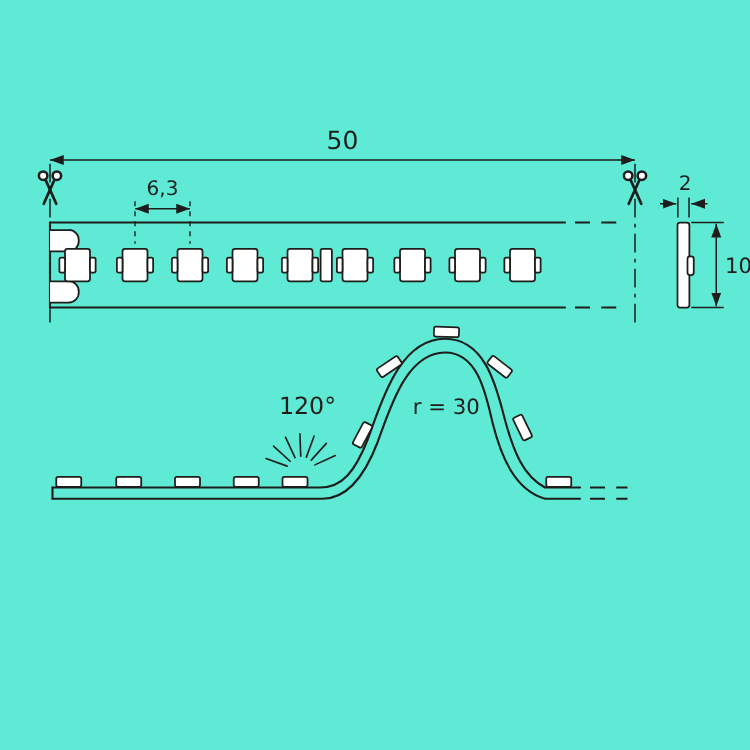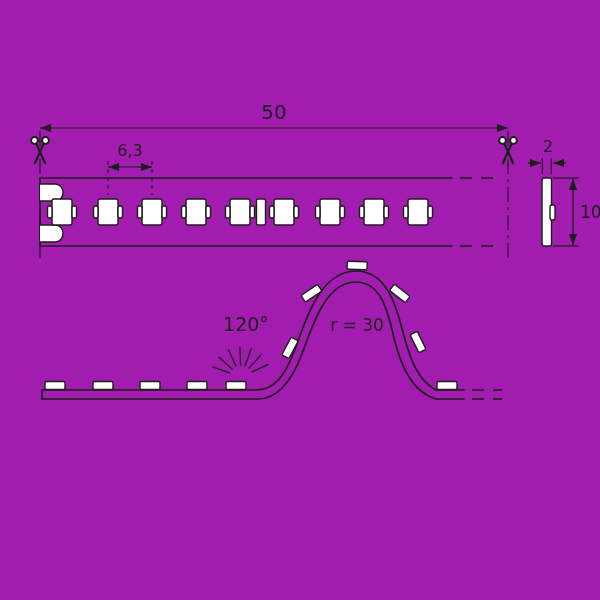--- a/index.html
+++ b/index.html
@@ -1,16 +1,16 @@
 <!DOCTYPE html>
 <html><head>
 <meta charset="utf-8">
 <style>
   html,body{margin:0;padding:0;background:#ffffff;}
-  .stage{width:600px;height:600px;position:relative;background:#a21caf;overflow:hidden;}
+  .stage{width:600px;height:600px;position:relative;background:#5eead4;overflow:hidden;}
   svg{display:block;}
   .txt{font-family:"DejaVu Sans","Liberation Sans",sans-serif;fill:#1d1d1b;stroke:none;}
   .t20{font-size:20px;text-anchor:middle;}
   .t17{font-size:17px;text-anchor:middle;}
   .t16{font-size:16px;text-anchor:middle;}
   .t17s{font-size:17px;text-anchor:start;}
   .t19{font-size:19px;text-anchor:middle;}
   .ln{stroke:#1d1d1b;fill:none;stroke-width:1.7;stroke-linecap:round;}
   .thin{stroke:#1d1d1b;fill:none;stroke-width:1.2;stroke-linecap:butt;}
   .dim{stroke:#1d1d1b;fill:none;stroke-width:1.2;}

